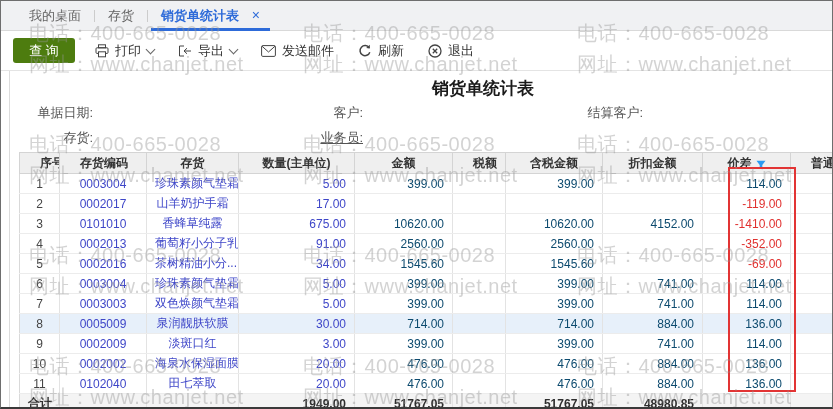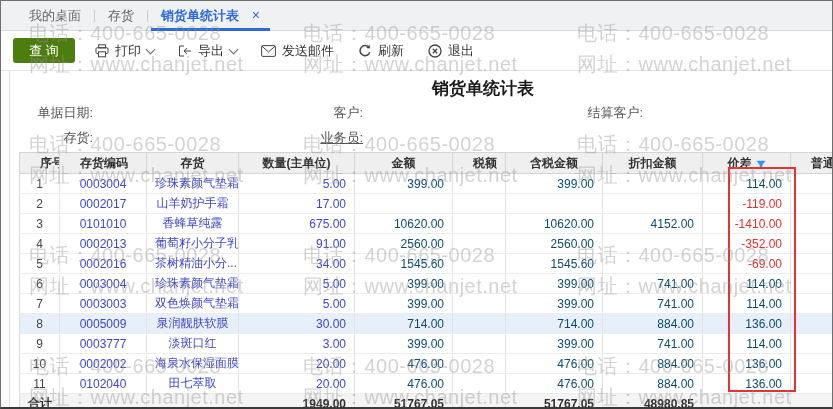--- a/index.html
+++ b/index.html
@@ -261,21 +261,21 @@
             <td class="right c-blue">30.00</td>
             <td class="right c-num">714.00</td>
             <td class="right"></td>
             <td class="right c-num">714.00</td>
             <td class="right c-num">884.00</td>
             <td class="right c-num">136.00</td>
             <td class="left"></td>
           </tr>
           <tr>
             <td class="center">9</td>
-            <td class="center c-blue">0003777</td>
+            <td class="center c-blue">0002009</td>
             <td class="center c-blue">淡斑口红</td>
             <td class="right c-blue">3.00</td>
             <td class="right c-num">399.00</td>
             <td class="right"></td>
             <td class="right c-num">399.00</td>
             <td class="right c-num">741.00</td>
             <td class="right c-num">114.00</td>
             <td class="left"></td>
           </tr>
           <tr>

